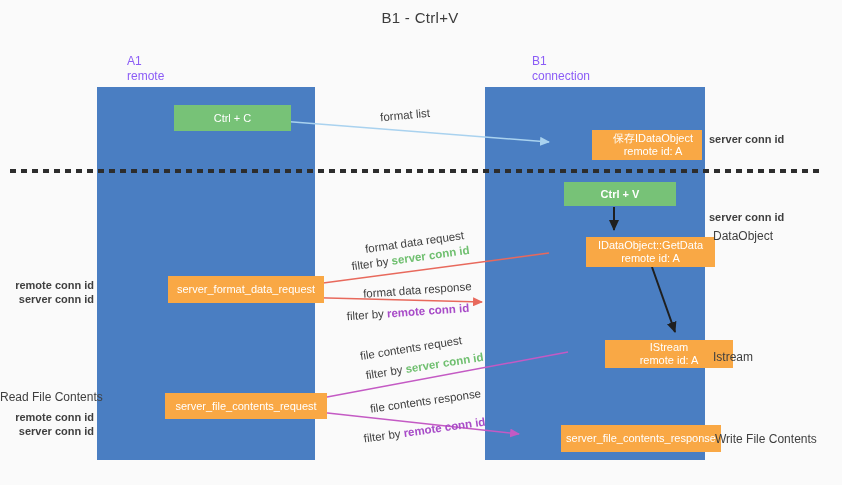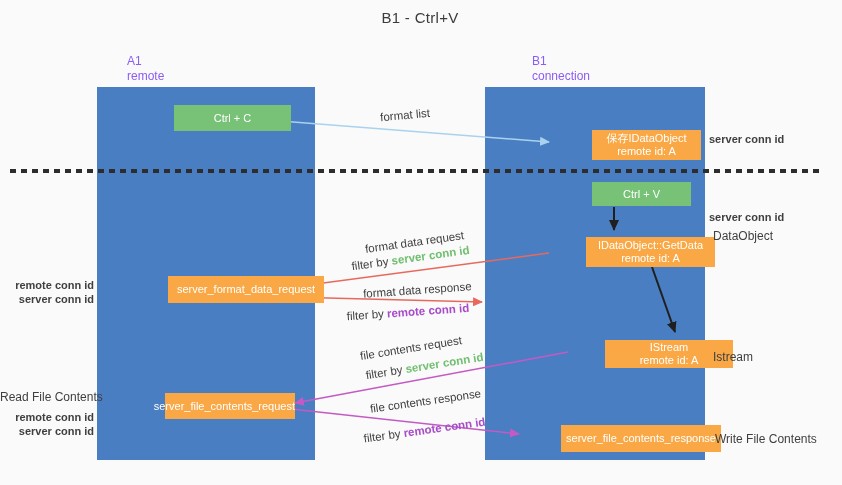--- a/index.html
+++ b/index.html
@@ -108,29 +108,29 @@
     <line x1="568" y1="352" x2="295" y2="403" stroke="#c45ac4" stroke-width="1.5" marker-end="url(#m-mag)"></line>
     <line x1="291" y1="409" x2="519" y2="434" stroke="#c45ac4" stroke-width="1.5" marker-end="url(#m-mag)"></line>
   </svg>
 
   <div class="node green single" style="left:137px;top:105px;width:117px;height:26px;">
     <div>Ctrl + C</div>
   </div>
   <div class="node orange single" style="left:131px;top:276px;width:156px;height:27px;">
     <div>server_format_data_request</div>
   </div>
-  <div class="node orange single" style="left:128px;top:393px;width:130px;height:26px;align-items:flex-end;">
+  <div class="node orange single" style="left:128px;top:393px;width:162px;height:26px;">
     <div>server_file_contents_request</div>
   </div>
 
-  <div class="node orange" style="left:555px;top:130px;width:109px;height:30px;">
+  <div class="node orange" style="left:555px;top:130px;width:98px;height:30px;padding-left:12px;">
     <div>保存IDataObject</div>
     <div>remote id: A</div>
   </div>
-  <div class="node green single" style="left:555px;top:182px;width:99px;height:24px;">
+  <div class="node green single" style="left:527px;top:182px;width:112px;height:24px;font-weight:bold;">
     <div>Ctrl + V</div>
   </div>
   <div class="node orange" style="left:549px;top:237px;width:129px;height:30px;">
     <div>IDataObject::GetData</div>
     <div>remote id: A</div>
   </div>
   <div class="node orange" style="left:568px;top:340px;width:128px;height:28px;">
     <div>IStream</div>
     <div>remote id: A</div>
   </div>

